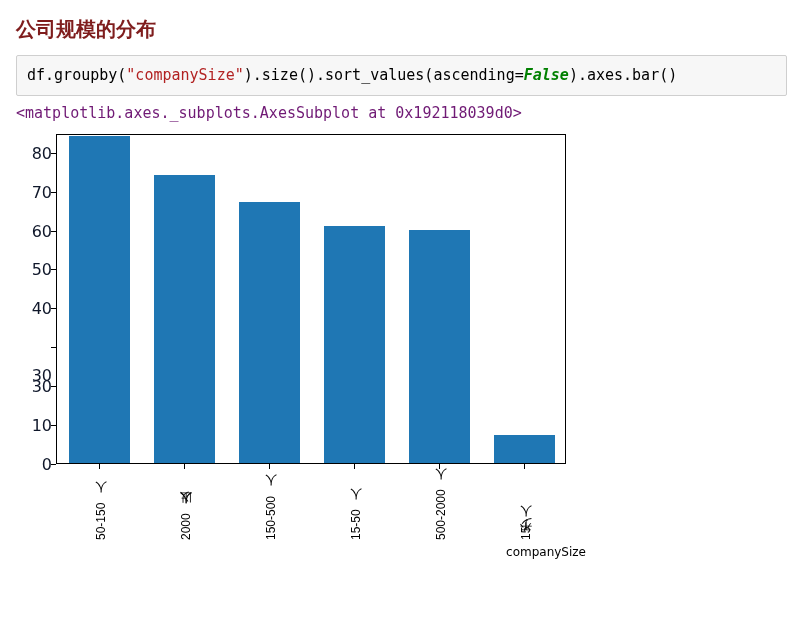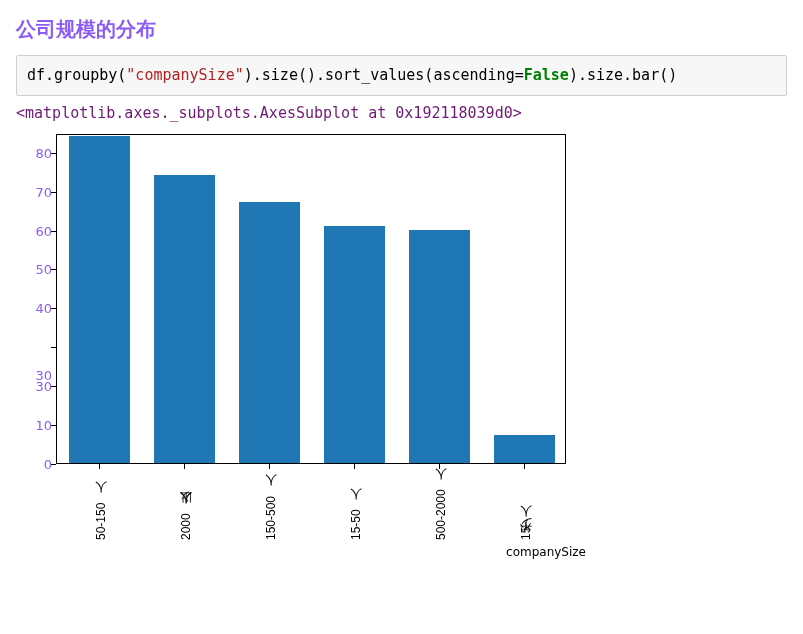--- a/index.html
+++ b/index.html
@@ -5,57 +5,57 @@
     * { margin: 0; padding: 0; box-sizing: border-box; }
     body {
       font-family: "Microsoft YaHei", "SimSun", Arial, sans-serif;
       background: #fff;
       padding: 16px;
       width: 803px;
     }
     .heading {
       font-size: 20px;
       font-weight: bold;
-      color: #8b5cf6;
+      color: #7f1d1d;
       margin-bottom: 12px;
     }
     .code-cell {
       background: #f7f7f7;
       border: 1px solid #cfcfcf;
       border-radius: 2px;
       padding: 8px 10px;
       font-family: "SimSun", monospace;
       font-size: 15px;
       color: #000;
       white-space: pre;
       line-height: 1.5;
       margin-bottom: 8px;
     }
     .code-cell .str   { color: #b22222; }
-    .code-cell .const { color: #008000; font-weight: bold; }
+    .code-cell .const { color: #008000; font-weight: bold; font-style: italic; }
     .output-text {
       font-family: "SimSun", monospace;
       font-size: 15px;
       color: #701a75;
       margin-bottom: 8px;
       white-space: pre;
     }
     .chart-wrap {
       position: relative;
       width: 570px;
       height: 440px;
       margin-top: 4px;
     }
     
     .ylab {
       position: absolute;
       right: 534px;
       font-family: "DejaVu Sans", Arial, sans-serif;
-      font-size: 13px;
-      color: #8b5cf6;
+      font-size: 16px;
+      color: #0f172a;
       transform: translateY(-50%);
       text-align: right;
       width: 30px;
     }
     .ytick {
       position: absolute;
       left: 35px;
       width: 5px;
       height: 1px;
       background: #000;
@@ -106,21 +106,21 @@
       font-family: "DejaVu Sans", "SimSun", Arial, sans-serif;
       font-size: 12px;
       color: #000;
     }
   </style>
 </head>
 <body>
 
 <div class="heading">公司规模的分布</div>
 
-<div class="code-cell"><span>df.groupby(</span><span class="str">"companySize"</span><span>).size().sort_values(ascending=</span><span class="const">False</span><span>).size.bar()</span></div>
+<div class="code-cell"><span>df.groupby(</span><span class="str">"companySize"</span><span>).size().sort_values(ascending=</span><span class="const">False</span><span>).axes.bar()</span></div>
 
 <div class="output-text">&lt;matplotlib.axes._subplots.AxesSubplot at 0x192118039d0&gt;</div>
 
 <div class="chart-wrap">
   <div class="plot-area">
     <div class="bars" id="bars">
         <div class="bar" style="left: 11.9px; width: 61.2px; height: 326.118px; background: rgb(31, 119, 180);"></div>
         <div class="bar" style="left: 96.9px; width: 61.2px; height: 287.294px; background: rgb(31, 119, 180);"></div>
         <div class="bar" style="left: 181.9px; width: 61.2px; height: 260.118px; background: rgb(31, 119, 180);"></div>
         <div class="bar" style="left: 266.9px; width: 61.2px; height: 236.824px; background: rgb(31, 119, 180);"></div>

